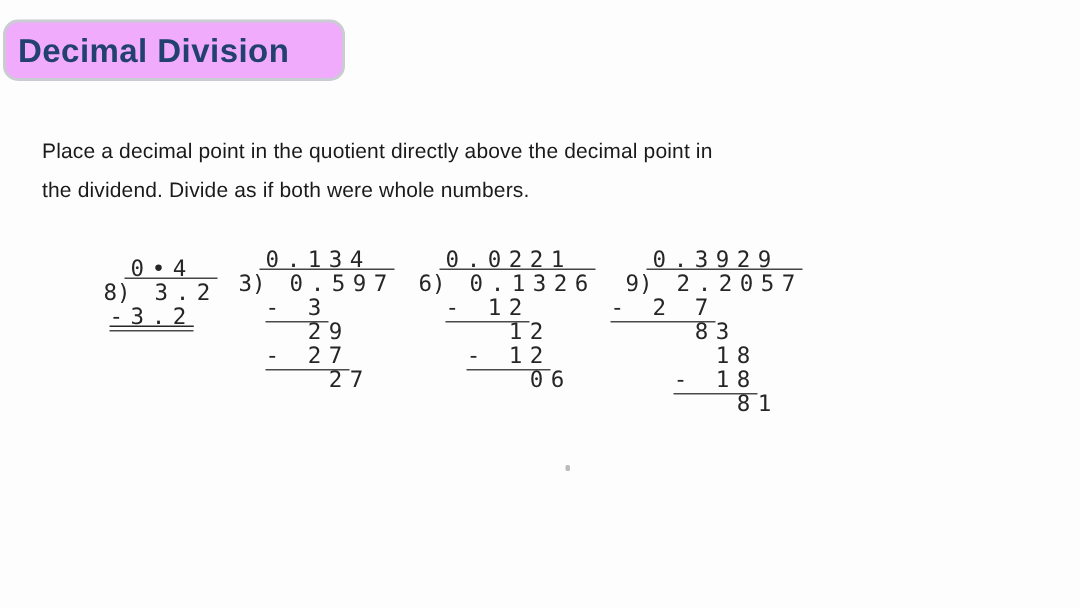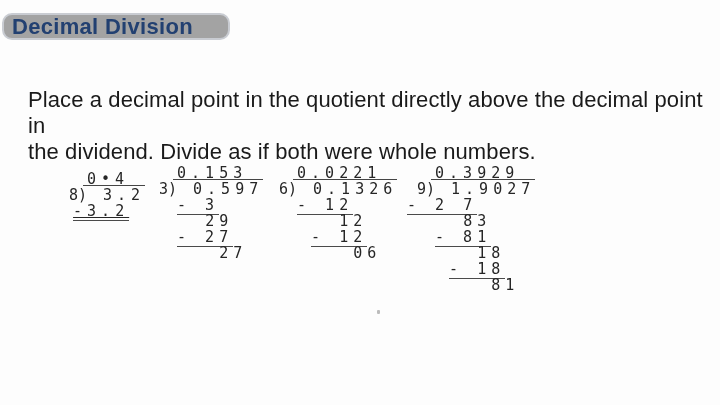--- a/index.html
+++ b/index.html
@@ -12,42 +12,42 @@
     position: relative;
     width: 720px; height: 405px;
     background: #fdfdfd;
     overflow: hidden;
   }
 
   
   .title-box {
     position: absolute;
     left: 2px; top: 13px;
-    width: 228px; height: 27px;
+    width: 228px; height: 41px;
     box-sizing: border-box;
-    background: #a3a3a3;
+    background: #f0abfc;
     border: 2px solid #c9ccd2;
     border-radius: 10px;
     display: flex;
     align-items: center;
     padding-left: 8px;
   }
   .title-box .title-text {
     font-size: 22px;
     font-weight: bold;
     color: #224071;
     letter-spacing: 0.3px;
     white-space: nowrap;
   }
 
   
   .instructions {
     position: absolute;
     left: 28px; top: 87px;
-    font-size: 22px;
+    font-size: 14px;
     line-height: 26px;
     color: #1a1a1a;
     letter-spacing: 0.1px;
   }
 
   
   .problems-area { position: absolute; left: 0; top: 0; width: 720px; height: 405px; }
   .problem {
     position: absolute;
     display: flex;
@@ -108,21 +108,21 @@
         <div class="divisor-cell">8)</div>
         <div class="grid">
           <div class="mrow"><span class="content">0•4</span></div>
           <div class="mrow"><span class="content dividend">3.2</span></div>
           <div class="mrow"><span class="content underline" style="margin-left: calc(-1ch - 5px); text-decoration: underline;">-3.2</span></div>
         </div>
       </div>
       <div class="problem p2">
         <div class="divisor-cell">3)</div>
         <div class="grid">
-          <div class="mrow"><span class="content">0.153</span></div>
+          <div class="mrow"><span class="content">0.134</span></div>
           <div class="mrow"><span class="content dividend">0.597</span></div>
           <div class="mrow"><span class="content underline">- 3</span></div>
           <div class="mrow"><span class="pad">  </span><span class="content">29</span></div>
           <div class="mrow"><span class="content underline">- 27</span></div>
           <div class="mrow"><span class="pad">   </span><span class="content">27</span></div>
         </div>
       </div>
       <div class="problem p3">
         <div class="divisor-cell">6)</div>
         <div class="grid">
@@ -131,24 +131,23 @@
           <div class="mrow"><span class="content underline">- 12</span></div>
           <div class="mrow"><span class="pad">   </span><span class="content">12</span></div>
           <div class="mrow"><span class="pad"> </span><span class="content underline">- 12</span></div>
           <div class="mrow"><span class="pad">    </span><span class="content">06</span></div>
         </div>
       </div>
       <div class="problem p4">
         <div class="divisor-cell">9)</div>
         <div class="grid">
           <div class="mrow"><span class="content">0.3929</span></div>
-          <div class="mrow"><span class="content dividend">1.9027</span></div>
+          <div class="mrow"><span class="content dividend">2.2057</span></div>
           <div class="mrow"><span class="content underline" style="margin-left: calc(-2ch - 10px); text-align: center;">- 2 7</span></div>
           <div class="mrow"><span class="pad">  </span><span class="content">83</span></div>
-          <div class="mrow"><span class="content underline">- 81</span></div>
           <div class="mrow"><span class="pad">   </span><span class="content">18</span></div>
           <div class="mrow"><span class="pad"> </span><span class="content underline">- 18</span></div>
           <div class="mrow"><span class="pad">    </span><span class="content">81</span></div>
         </div>
       </div>
     </div>
 
   <div class="stray-mark"></div>
 
 </div>

